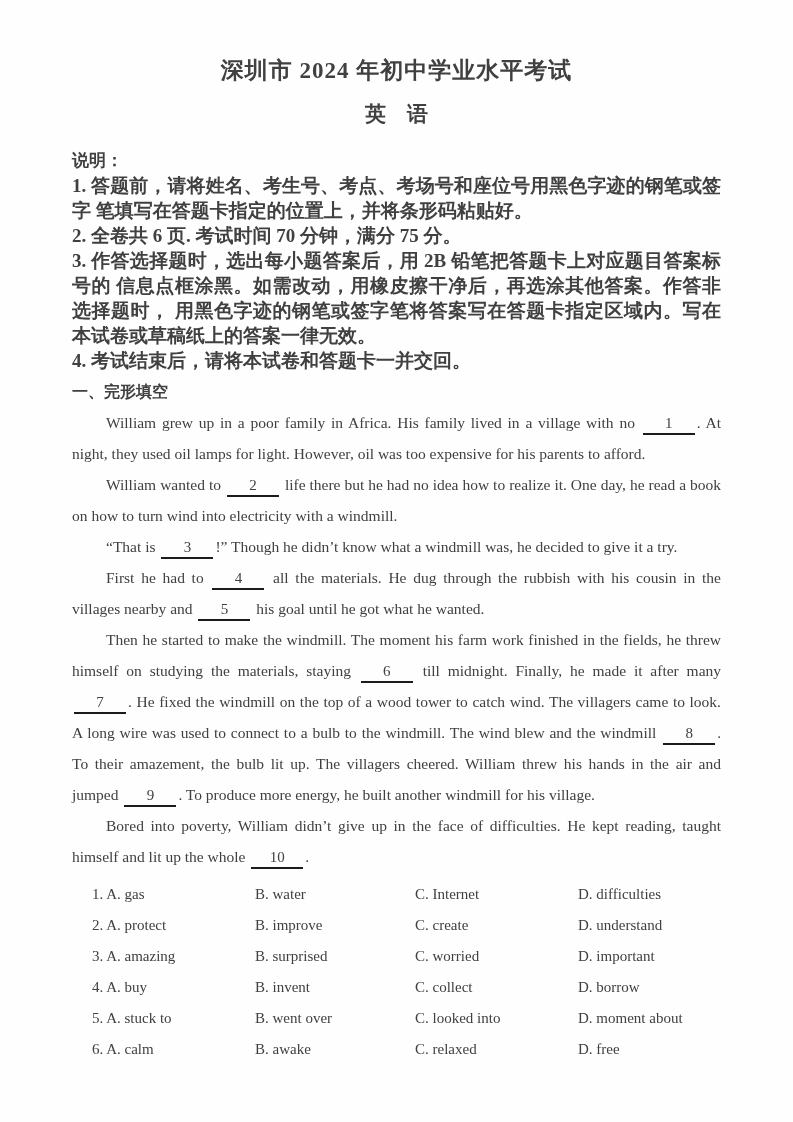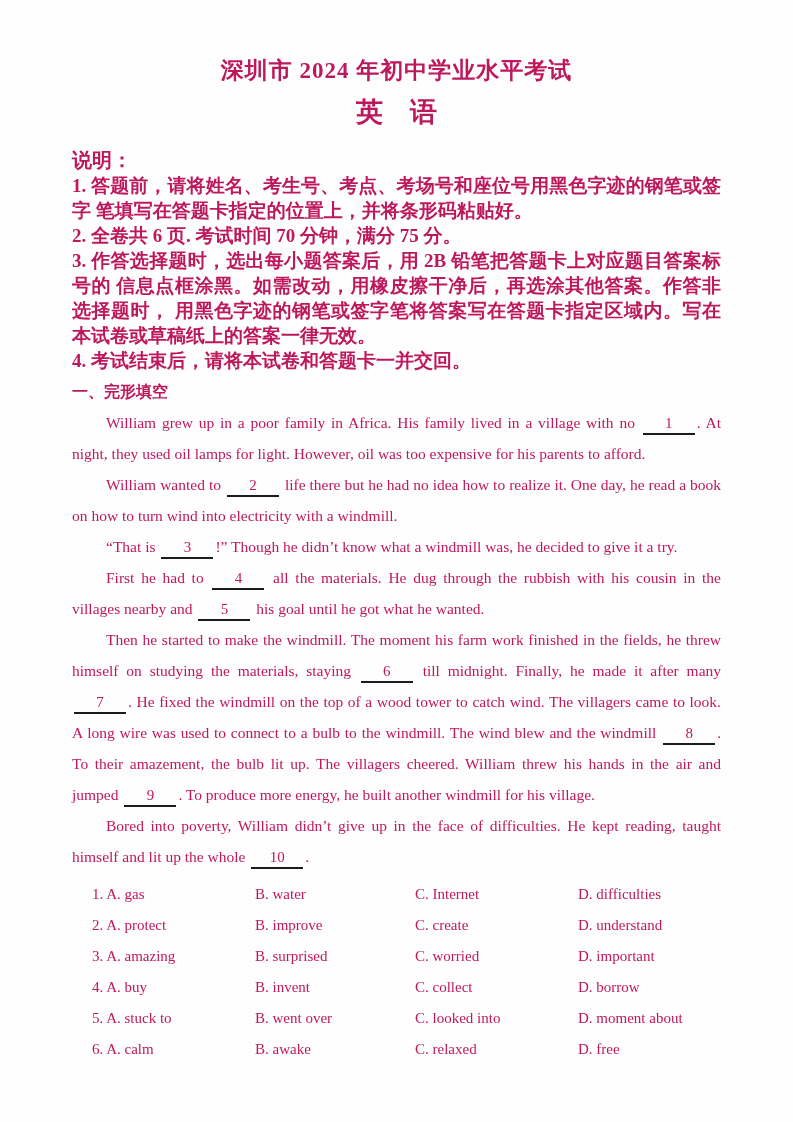--- a/index.html
+++ b/index.html
@@ -6,47 +6,46 @@
     margin: 0;
     padding: 0;
     background: #ffffff;
   }
   .page {
     position: relative;
     width: 793px;
     height: 1122px;
     margin: 0 auto;
     background: #fefefe;
-    color: #be185d;
+    color: #404040;
     font-family: "Liberation Serif", "DejaVu Serif", serif;
     box-sizing: border-box;
     padding: 56px 72px 0 72px;
     overflow: hidden;
   }
   .exam-title {
     margin: 0;
     text-align: center;
     font-size: 23px;
     font-weight: bold;
     letter-spacing: 1px;
     line-height: 30px;
   }
   .exam-subject {
     margin: 14px 0 0 0;
     text-align: center;
-    font-size: 27px;
+    font-size: 21px;
     font-weight: bold;
     line-height: 28px;
-    font-family: Liberation Mono, monospace;
   }
   .notes {
     margin-top: 20px;
   }
   .notes-heading {
-    font-size: 20px;
+    font-size: 17px;
     font-weight: bold;
     line-height: 25px;
   }
   .instruction-item {
     margin: 0;
     font-size: 19px;
     font-weight: bold;
     line-height: 25px;
     text-align: justify;
   }

